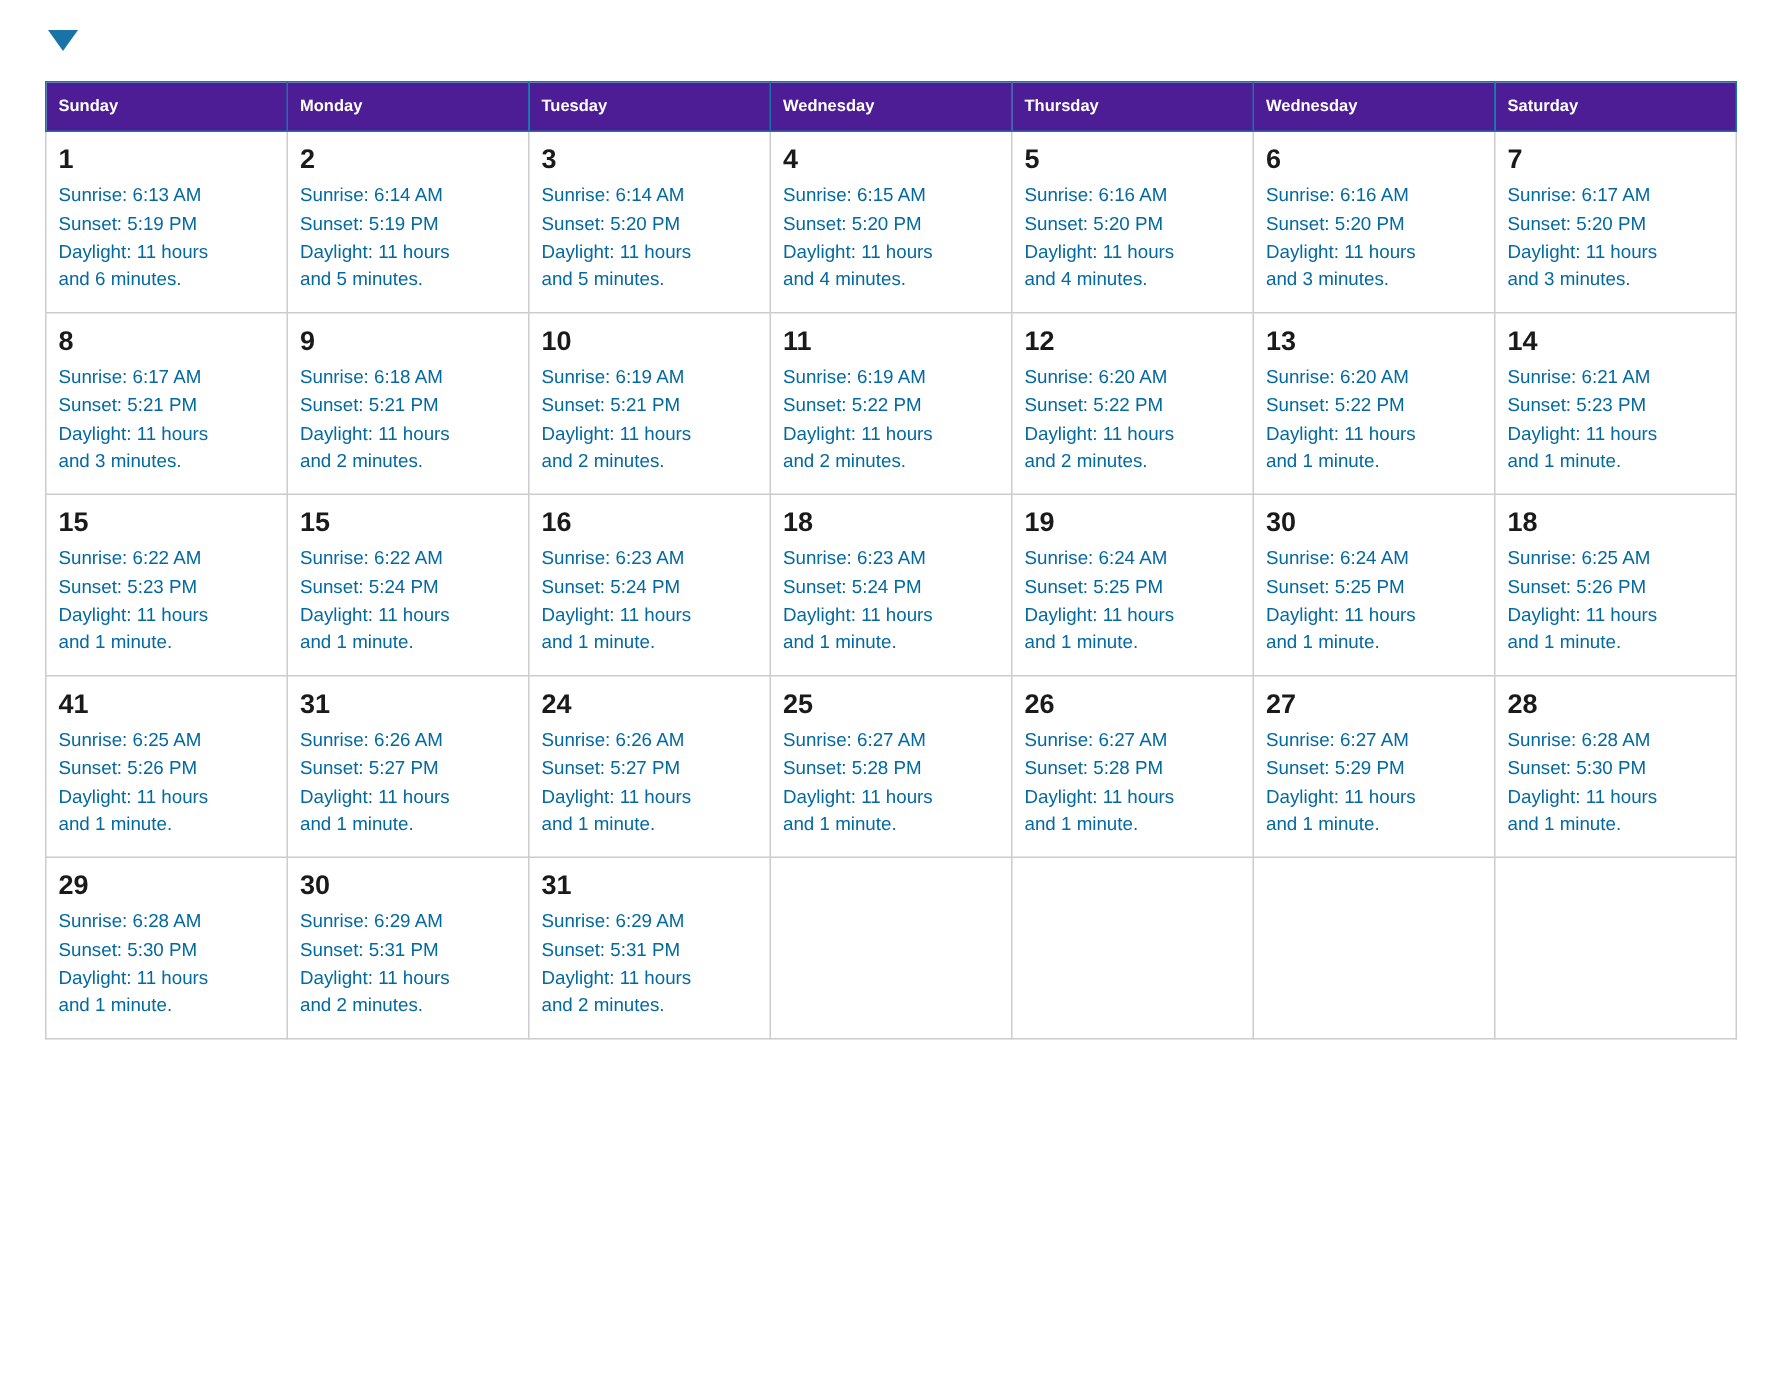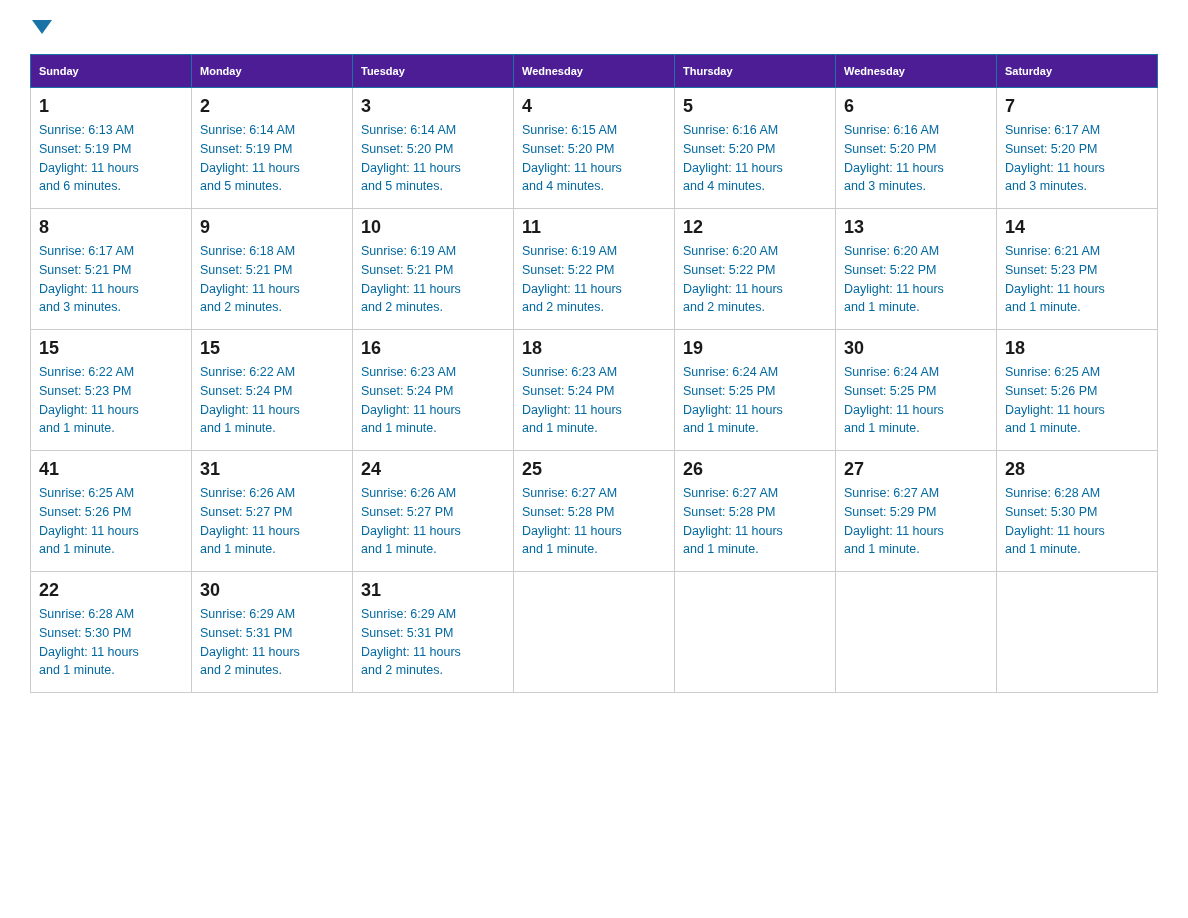--- a/index.html
+++ b/index.html
@@ -242,21 +242,21 @@
         <span class="day-number">27</span>
         <div class="day-info">Sunrise: 6:27 AM<br>Sunset: 5:29 PM<br>Daylight: 11 hours<br>and 1 minute.</div>
       </td>
         <td>
         <span class="day-number">28</span>
         <div class="day-info">Sunrise: 6:28 AM<br>Sunset: 5:30 PM<br>Daylight: 11 hours<br>and 1 minute.</div>
       </td>
       </tr>
       <tr>
         <td>
-        <span class="day-number">22</span>
+        <span class="day-number">29</span>
         <div class="day-info">Sunrise: 6:28 AM<br>Sunset: 5:30 PM<br>Daylight: 11 hours<br>and 1 minute.</div>
       </td>
         <td>
         <span class="day-number">30</span>
         <div class="day-info">Sunrise: 6:29 AM<br>Sunset: 5:31 PM<br>Daylight: 11 hours<br>and 2 minutes.</div>
       </td>
         <td>
         <span class="day-number">31</span>
         <div class="day-info">Sunrise: 6:29 AM<br>Sunset: 5:31 PM<br>Daylight: 11 hours<br>and 2 minutes.</div>
       </td>

